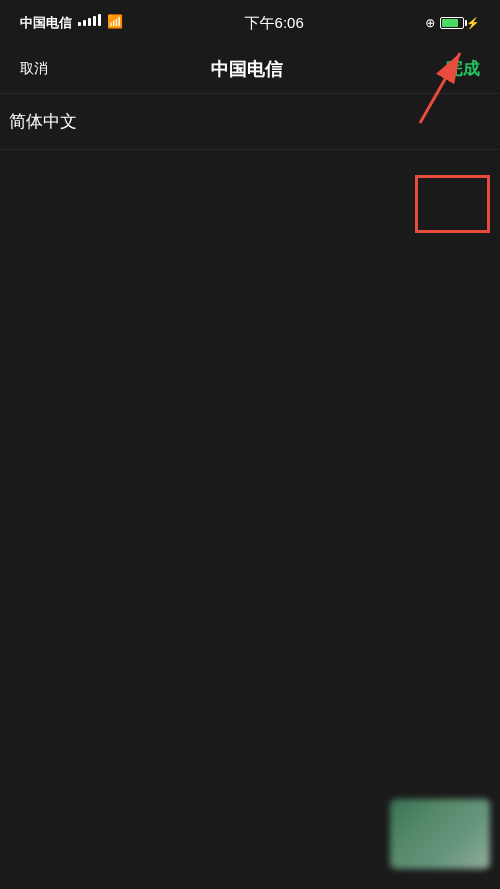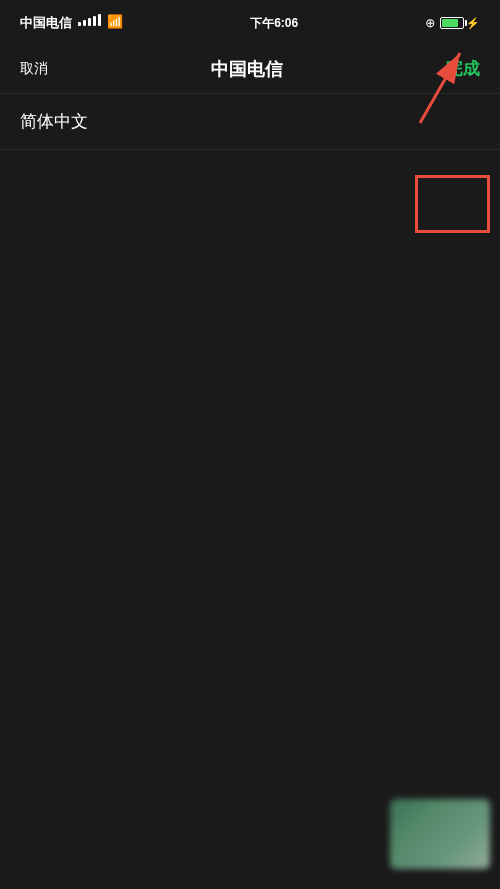--- a/index.html
+++ b/index.html
@@ -30,22 +30,22 @@
 
     .status-left {
       display: flex;
       align-items: flex-start;
       gap: 6px;
       font-size: 13px;
       font-weight: 600;
     }
 
     .status-center {
-      font-size: 12px;
-      font-weight: 700;
+      font-size: 15px;
+      font-weight: 400;
     }
 
     .status-right {
       display: flex;
       align-items: center;
       gap: 5px;
       font-size: 12px;
     }
 
     .signal-bars {
@@ -138,21 +138,21 @@
 
     
     .language-list {
       margin-top: 0;
     }
 
     .language-item {
       display: flex;
       justify-content: space-between;
       align-items: center;
-      padding: 16px 20px;
+      padding: 16px 9px;
       border-bottom: 1px solid #2a2a2a;
       cursor: pointer;
       position: relative;
     }
 
     .language-label {
       font-size: 17px;
       color: #ffffff;
     }
 

